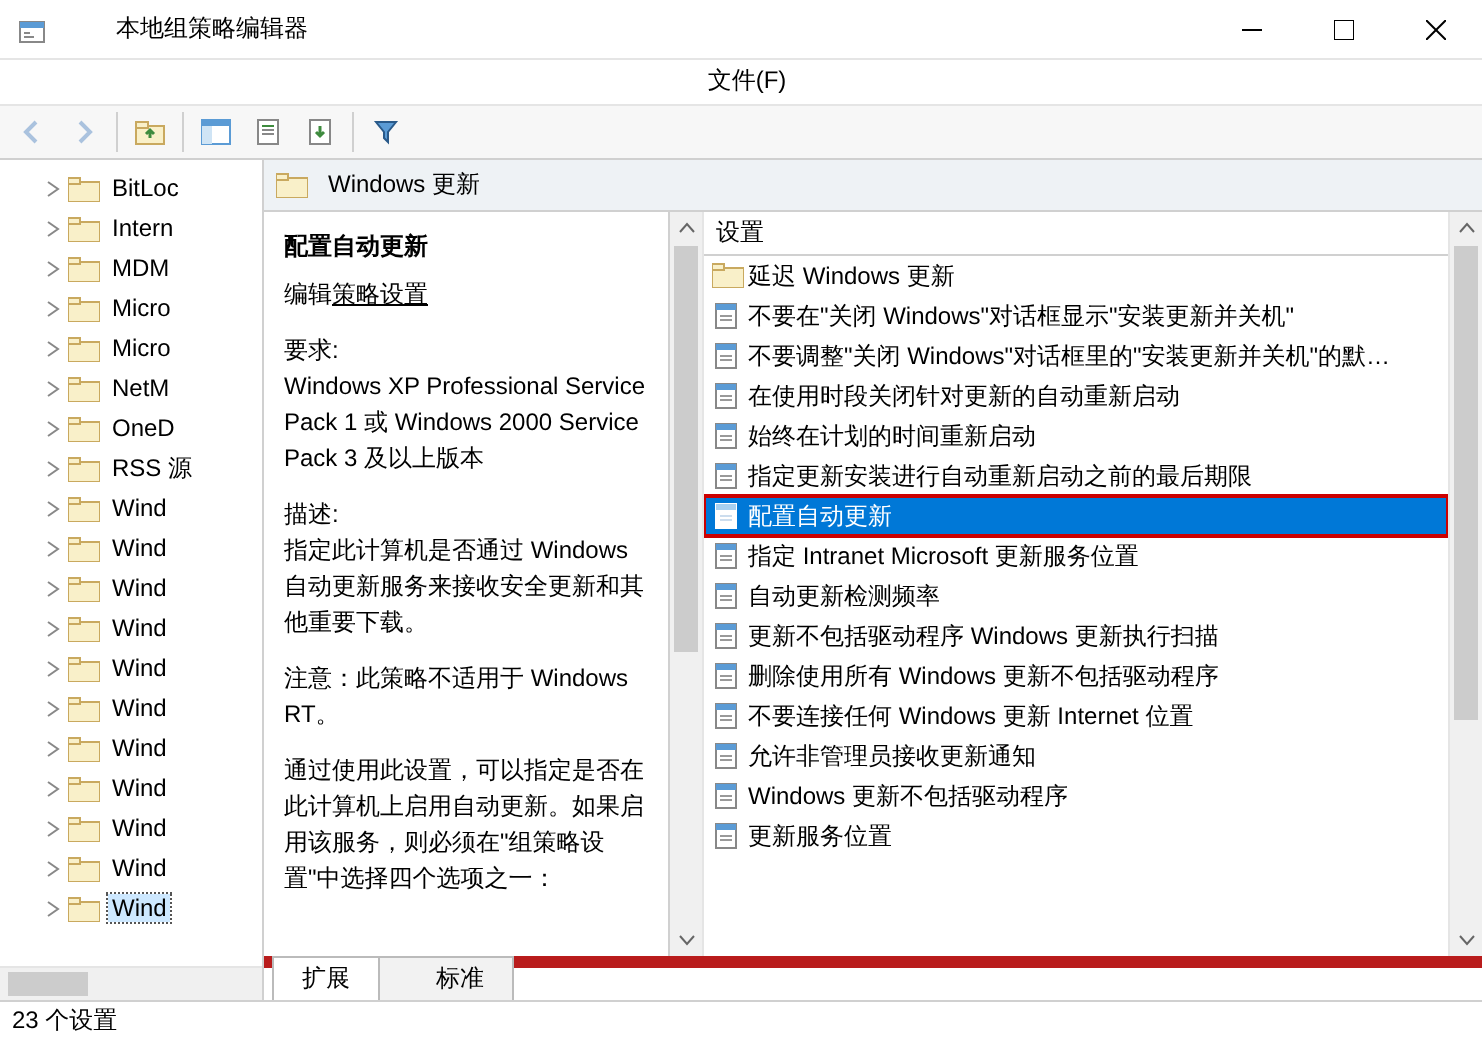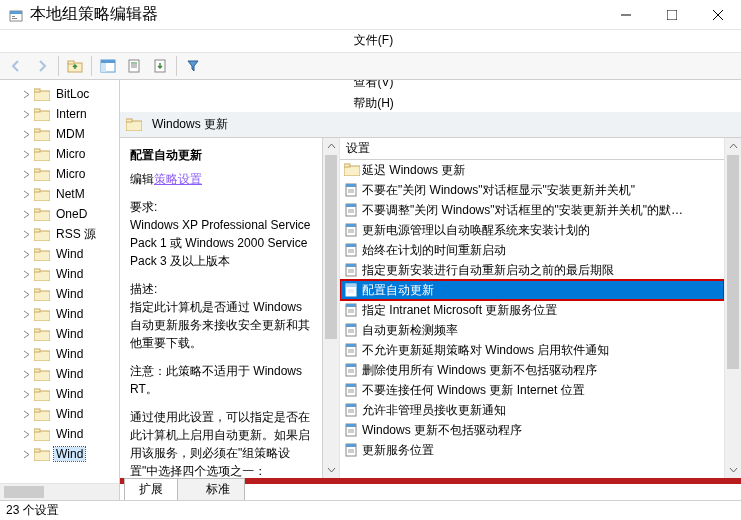--- a/index.html
+++ b/index.html
@@ -1,43 +1,43 @@
 <!DOCTYPE html>
 <html><head>
 <meta charset="utf-8">
 <style>
 * { margin: 0; padding: 0; box-sizing: border-box; font-family: "Microsoft YaHei", "Segoe UI", sans-serif; font-size: 12px; }
 body { background: #fff; width: 741px; height: 520px; overflow: hidden; display: flex; flex-direction: column; }
 .titlebar { height: 30px; display: flex; align-items: center; padding-left: 8px; border-bottom: 1px solid #e5e5e5; }
 .titlebar .app-icon { width: 16px; height: 16px; margin-right: 6px; }
-.titlebar .title { flex: 1; font-size: 16px; }
+.titlebar .title { flex: 1; font-size: 12px; margin-left: 28px; }
 .win-controls { display: flex; }
 .win-btn { width: 46px; height: 30px; display: flex; align-items: center; justify-content: center; }
 .menubar { height: 22px; display: flex; align-items: center; padding-left: 6px; background: #fff; flex-direction: column; }
 .menuitem { padding: 2px 8px; font-size: 12px; }
 .toolbar { height: 28px; display: flex; align-items: center; padding-left: 4px; border-top: 1px solid #e5e5e5; border-bottom: 1px solid #d0d0d0; background: #f7f7f7; gap: 2px; }
 .tb-sep { width: 1px; height: 20px; background: #d0d0d0; margin: 0 2px; }
 .tb-btn { width: 24px; height: 22px; display: flex; align-items: center; justify-content: center; }
 .tb-btn.disabled { opacity: 0.4; }
 .main { flex: 1; display: flex; min-height: 0; }
-.tree-pane { width: 120px; border-right: 1px solid #d0d0d0; display: flex; flex-direction: column; }
+.tree-pane { width: 132px; border-right: 1px solid #d0d0d0; display: flex; flex-direction: column; }
 .tree { flex: 1; overflow: hidden; padding-top: 4px; }
 .tree-row { display: flex; align-items: center; height: 20px; padding-left: 20px; white-space: nowrap; }
 .tree-row.selected .tree-label { background: #cde8ff; outline: 1px dotted #555; }
 .tree-row .arrow { width: 12px; height: 12px; margin-right: 2px; display:flex; align-items:center; justify-content:center; }
 .folder-icon { width: 16px; height: 13px; margin-right: 4px; }
 .tree-label { font-size: 12px; overflow:hidden; text-overflow:clip; padding: 0 2px; }
 .tree-hscroll { height: 17px; background: #f0f0f0; border-top: 1px solid #e5e5e5; display:flex; align-items:center; }
 .tree-hscroll .thumb { width: 40px; height: 12px; background: #ccc; margin-left: 4px; }
 .content-pane { flex: 1; display: flex; flex-direction: column; }
-.header-band { height: 26px; background: #eef2f5; border-bottom: 1px solid #d0d0d0; display: flex; align-items: center; padding-left: 6px; gap: 6px; margin-top: 32px; }
+.header-band { height: 26px; background: #eef2f5; border-bottom: 1px solid #d0d0d0; display: flex; align-items: center; padding-left: 6px; gap: 6px; }
 .body-split { flex: 1; display: flex; min-height: 0; }
 .desc-pane { width: 203px; border-right: 1px solid #d0d0d0; padding: 8px 10px; font-size: 12px; line-height: 1.5; overflow: hidden; }
 .desc-pane .heading { font-weight: bold; margin-bottom: 6px; }
-.desc-pane .link { color: #8b5cf6; text-decoration: underline; }
+.desc-pane .link { color: #000000; text-decoration: underline; }
 .desc-pane p { margin-bottom: 10px; font-size: 12px; }
 .list-pane { flex: 1; display: flex; }
 .list-col { flex: 1; display: flex; flex-direction: column; }
 .col-hdr { height: 22px; border-bottom: 1px solid #d0d0d0; display: flex; align-items: center; padding-left: 6px; background: #fff; font-size: 12px; }
 .list-body { flex: 1; overflow: hidden; }
 .list-row { display: flex; align-items: center; height: 20px; padding-left: 4px; white-space: nowrap; overflow: hidden; }
 .list-row.selected { background: #0078d7; color: #fff; outline: 2px solid #c00; outline-offset: -1px; }
 .list-row .item-icon { width: 14px; height: 14px; margin-right: 4px; flex-shrink: 0; }
 .list-label { font-size: 12px; overflow:hidden; text-overflow: ellipsis; }
 .vscroll { width: 17px; background: #f0f0f0; border-left: 1px solid #e5e5e5; display:flex; flex-direction:column; }
@@ -473,21 +473,21 @@
               </div>
               <div class="list-row">
                 <span class="item-icon">
                   <svg width="14" height="14">
                     <rect x="2" y="1" width="10" height="12" fill="#fff" stroke="#888"></rect>
                     <rect x="2" y="1" width="10" height="3" fill="#5b9bd5"></rect>
                     <line x1="4" y1="7" x2="10" y2="7" stroke="#999"></line>
                     <line x1="4" y1="9" x2="10" y2="9" stroke="#999"></line>
                   </svg>
                 </span>
-                <span class="list-label">更新电源管理以自动唤醒系统来安装计划的</span>
+                <span class="list-label">在使用时段关闭针对更新的自动重新启动</span>
               </div>
               <div class="list-row">
                 <span class="item-icon">
                   <svg width="14" height="14">
                     <rect x="2" y="1" width="10" height="12" fill="#fff" stroke="#888"></rect>
                     <rect x="2" y="1" width="10" height="3" fill="#5b9bd5"></rect>
                     <line x1="4" y1="7" x2="10" y2="7" stroke="#999"></line>
                     <line x1="4" y1="9" x2="10" y2="9" stroke="#999"></line>
                   </svg>
                 </span>
@@ -539,21 +539,21 @@
               </div>
               <div class="list-row">
                 <span class="item-icon">
                   <svg width="14" height="14">
                     <rect x="2" y="1" width="10" height="12" fill="#fff" stroke="#888"></rect>
                     <rect x="2" y="1" width="10" height="3" fill="#5b9bd5"></rect>
                     <line x1="4" y1="7" x2="10" y2="7" stroke="#999"></line>
                     <line x1="4" y1="9" x2="10" y2="9" stroke="#999"></line>
                   </svg>
                 </span>
-                <span class="list-label">不允许更新延期策略对 Windows 启用软件通知</span>
+                <span class="list-label">更新不包括驱动程序 Windows 更新执行扫描</span>
               </div>
               <div class="list-row">
                 <span class="item-icon">
                   <svg width="14" height="14">
                     <rect x="2" y="1" width="10" height="12" fill="#fff" stroke="#888"></rect>
                     <rect x="2" y="1" width="10" height="3" fill="#5b9bd5"></rect>
                     <line x1="4" y1="7" x2="10" y2="7" stroke="#999"></line>
                     <line x1="4" y1="9" x2="10" y2="9" stroke="#999"></line>
                   </svg>
                 </span>

